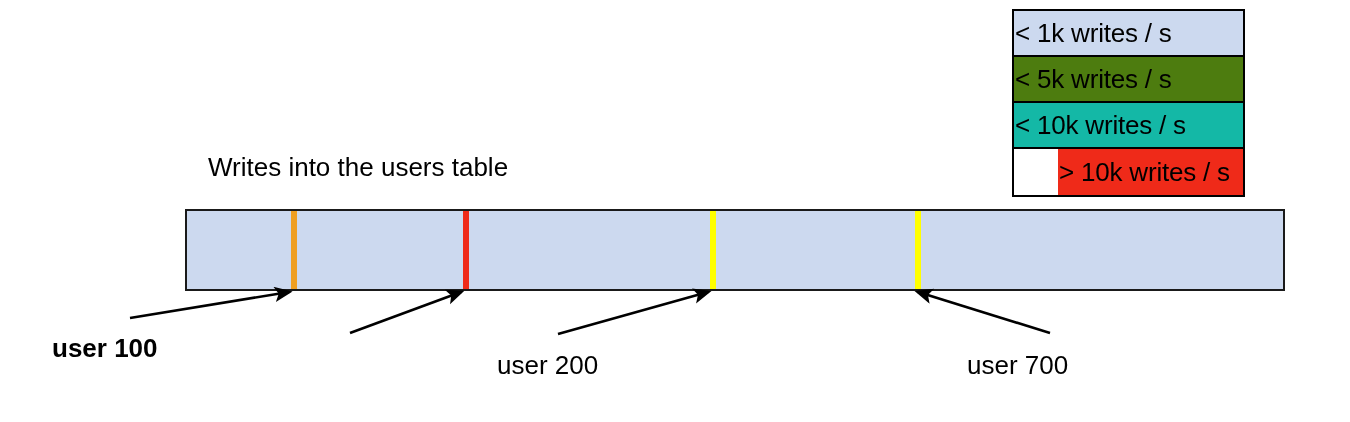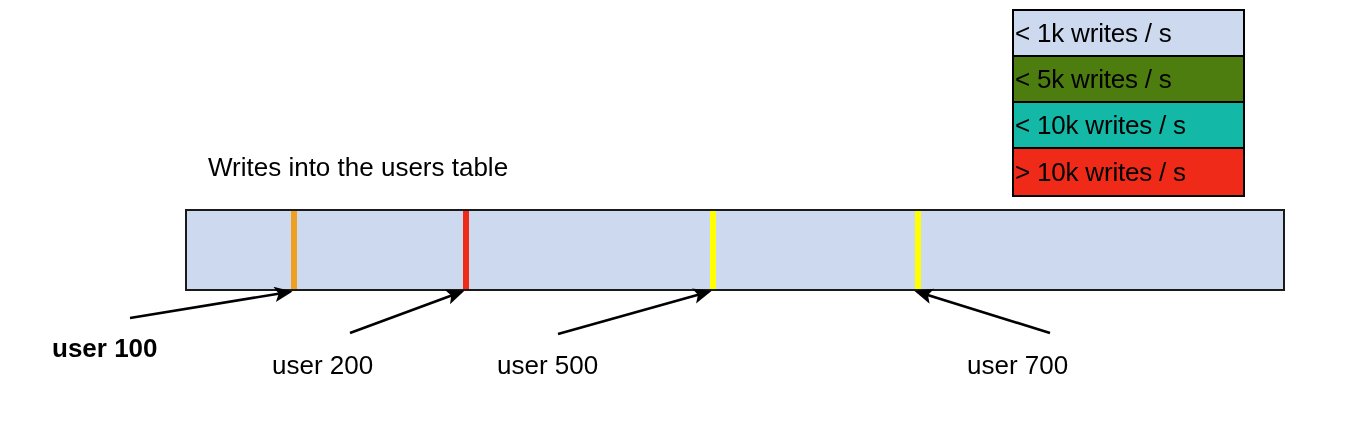--- a/index.html
+++ b/index.html
@@ -36,20 +36,21 @@
   .legend-row {
     height: 46px;
     box-sizing: border-box;
     border-bottom: 2px solid #000000;
     display: flex;
     align-items: center;
     padding-left: 1px;
   }
   .legend-row:last-child {
     border-bottom: none;
+    margin-left: 44px;
   }
   .legend-label {
     font-size: 26px;
     line-height: 26px;
     letter-spacing: -0.2px;
     white-space: nowrap;
   }
 
   
   .chart-title {
@@ -130,17 +131,16 @@
         <path d="M0,0 L7,3 L0,6 L1.6,3 Z" fill="#000000"></path>
       </marker>
     </defs>
     <line x1="130" y1="318" x2="289" y2="292" stroke="#000000" stroke-width="2.6" marker-end="url(#arrowhead)"></line>
     <line x1="350" y1="333" x2="461" y2="292" stroke="#000000" stroke-width="2.6" marker-end="url(#arrowhead)"></line>
     <line x1="558" y1="334" x2="708" y2="292" stroke="#000000" stroke-width="2.6" marker-end="url(#arrowhead)"></line>
     <line x1="1050" y1="333" x2="918" y2="292" stroke="#000000" stroke-width="2.6" marker-end="url(#arrowhead)"></line>
   </svg>
 
   <div class="callout-label" style="left:52px;top:333px;font-weight:bold;">user 100</div>
-  <div class="callout-label" style="left:272px;top:350px;">user 200</div>
-  <div class="callout-label" style="left:497px;top:350px;">user 500</div>
+  <div class="callout-label" style="left:497px;top:350px;">user 200</div>
   <div class="callout-label" style="left:967px;top:350px;">user 700</div>
 
 </div>
 
 </body></html>

